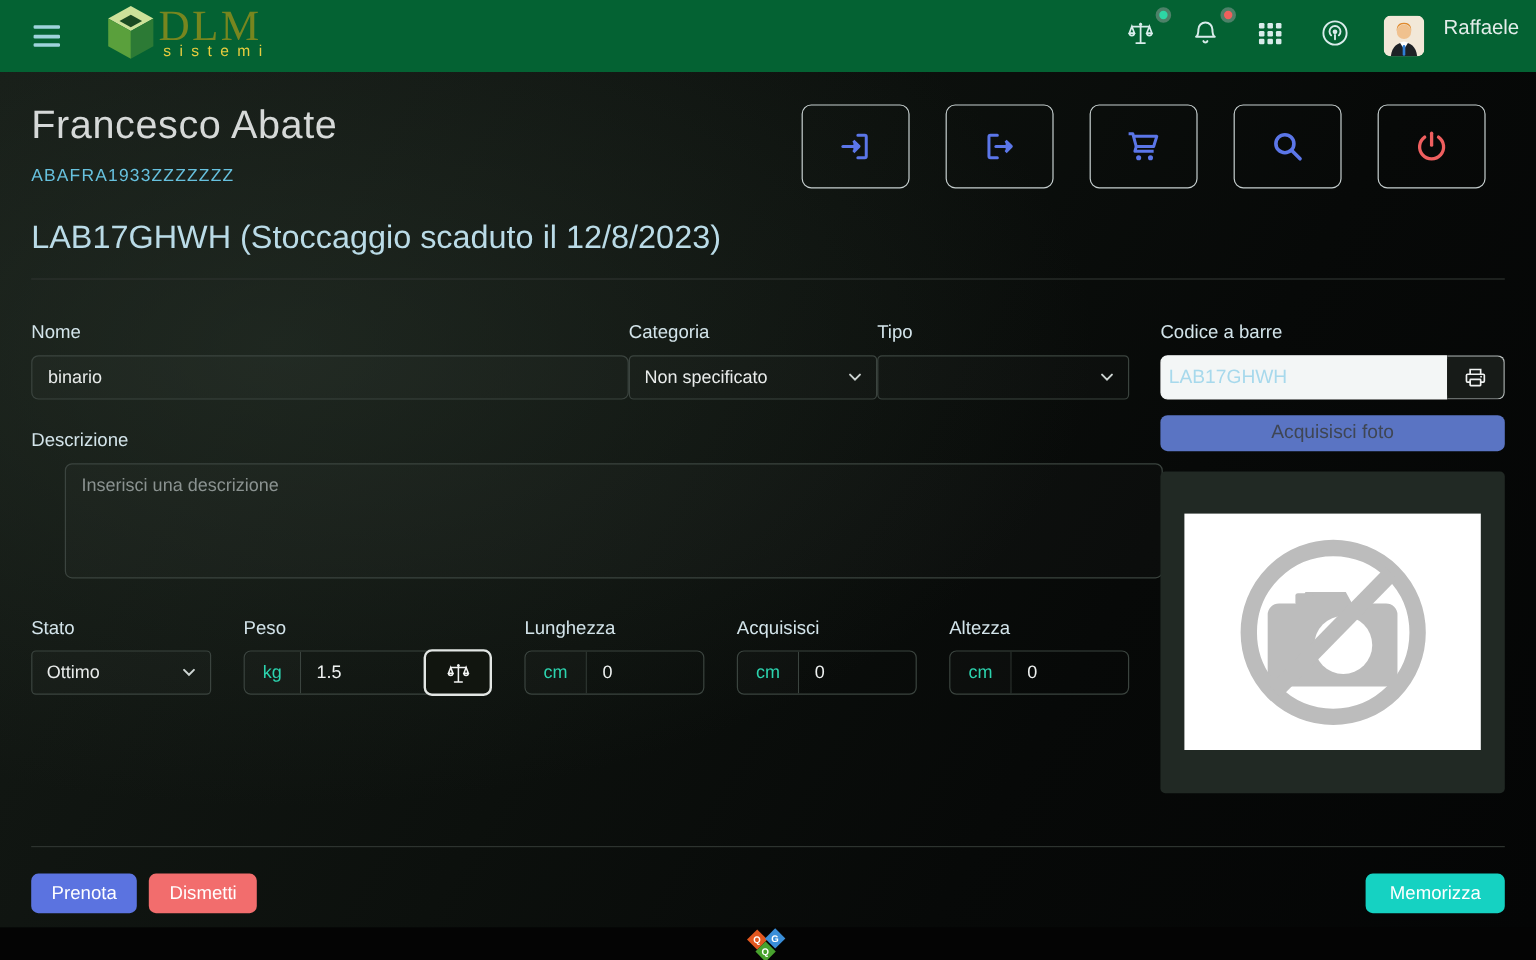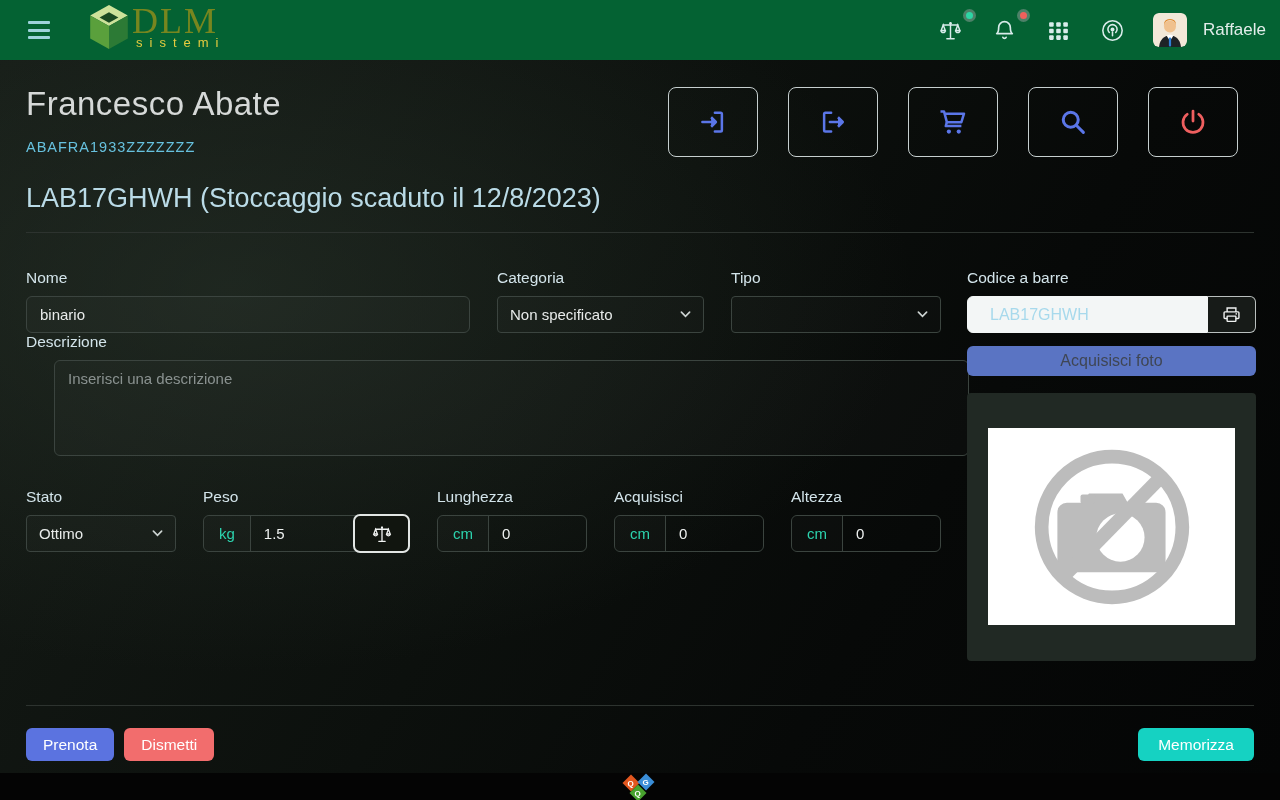--- a/index.html
+++ b/index.html
@@ -10,21 +10,21 @@
   .navbar { height:60px; background:#046233; display:flex; align-items:center;
     padding:0 14px 0 18px; position:relative; }
   .hamburger { width:22px; height:18px; display:flex; flex-direction:column;
     justify-content:space-between; background:none; border:none; cursor:pointer; margin:0 14px 0 10px; }
   .hamburger span { display:block; height:3px; border-radius:1px; background:#9ed3dc; }
   .brand { display:flex; align-items:flex-start; margin-left:24px; }
   .brand-text { display:flex; flex-direction:column; margin-left:2px; }
   .brand-dlm { font-family:"Liberation Serif", serif; font-size:36px; line-height:32px;
     color:#77861f; letter-spacing:2px; }
   .brand-sub { font-size:13px; color:#e6cc3f; letter-spacing:7px; margin:-2px 0 0 4px; }
-  .nav-right { margin-left:auto; display:flex; align-items:center; gap:26px; }
+  .nav-right { margin-left:auto; display:flex; align-items:flex-start; gap:26px; }
   .nav-icon-wrap { position:relative; width:28px; height:28px; display:flex;
     align-items:center; justify-content:center; cursor:pointer; }
   .nav-icon-wrap svg { width:25px; height:25px; color:#d9eceb; }
   .nav-badge { position:absolute; top:-7px; right:-11px; width:13px; height:13px;
     border-radius:50%; border:3px solid #4d8168; }
   .nav-badge.teal { background:#2dd6a5; }
   .nav-badge.red { background:#f0605c; }
   .avatar { width:34px; height:34px; border-radius:6px; overflow:hidden; cursor:pointer; }
   .username { color:#e3edea; font-size:17px; margin-left:-10px; cursor:pointer; }
 
@@ -47,21 +47,21 @@
   .item-title { font-size:27px; font-weight:normal; color:#badbe7; margin:26px 0 18px; }
   .hr { border:none; border-top:1px solid #2d332f; }
   .hr.top { margin-bottom:36px; }
   .hr.bottom { margin:44px 0 22px; }
 
   .form-layout { display:flex; gap:26px; align-items:flex-start; }
   .form-left { flex:1; }
   .form-right { width:289px; }
 
   .field-label { display:block; color:#d3e4ea; font-size:15.5px; margin-bottom:9px; }
-  .row1 { display:flex; gap:27px; }
+  .row1 { display:flex; margin-bottom:26px; }
   .f-nome { flex:1; } .f-categoria { width:207px; } .f-tipo { width:210px; }
 
   .text-input { width:100%; height:37px; background:rgba(255,255,255,0.02);
     border:1px solid #3b443f; border-radius:6px; color:#e8ebea; font-size:15px;
     padding:0 13px; font-family:inherit; outline:none; }
   .text-input::placeholder { color:#8a9290; }
 
   .select-box { width:100%; height:37px; background:rgba(255,255,255,0.02);
     border:1px solid #3b443f; border-radius:4px; color:#e8ebea; font-size:15px;
     padding:0 12px; display:flex; align-items:center; justify-content:space-between; cursor:pointer; }
@@ -82,21 +82,21 @@
   .group-input { flex:1; min-width:0; background:transparent; border:none; outline:none;
     color:#eef1f0; font-size:15px; padding:0 13px; font-family:inherit; }
   .weigh-btn { flex:none; width:57px; margin:-2px -1px; background:#11150f;
     border:2px solid #e2e6e4; border-radius:7px; display:flex; align-items:center;
     justify-content:center; cursor:pointer; }
   .weigh-btn svg { width:22px; height:22px; color:#f2f4f3; }
 
   
   .barcode-group { display:flex; height:37px; }
   .barcode-input { flex:1; min-width:0; height:37px; background:#f3f6f6;
-    border:1px solid #f3f6f6; border-radius:6px 0 0 6px; font-size:16px; padding:0 22px;
+    border:1px solid #f3f6f6; border-radius:6px 0 0 6px; font-size:16px; padding:0 6px;
     color:#355; outline:none; font-family:inherit; }
   .barcode-input::placeholder { color:#a7d9ec; }
   .print-btn { flex:none; width:48px; background:#171b18; border:1px solid #b9bfbe;
     border-left:none; border-radius:0 6px 6px 0; display:flex; align-items:center;
     justify-content:center; cursor:pointer; }
   .print-btn svg { width:21px; height:21px; color:#f0f2f1; }
   .acquire-btn { width:100%; height:30px; margin-top:13px; background:#5a74c3;
     border:none; border-radius:6px; color:#3f4654; font-size:16px; cursor:pointer;
     font-family:inherit; }
   .photo-panel { margin-top:17px; width:100%; height:268px; background:#212924;

